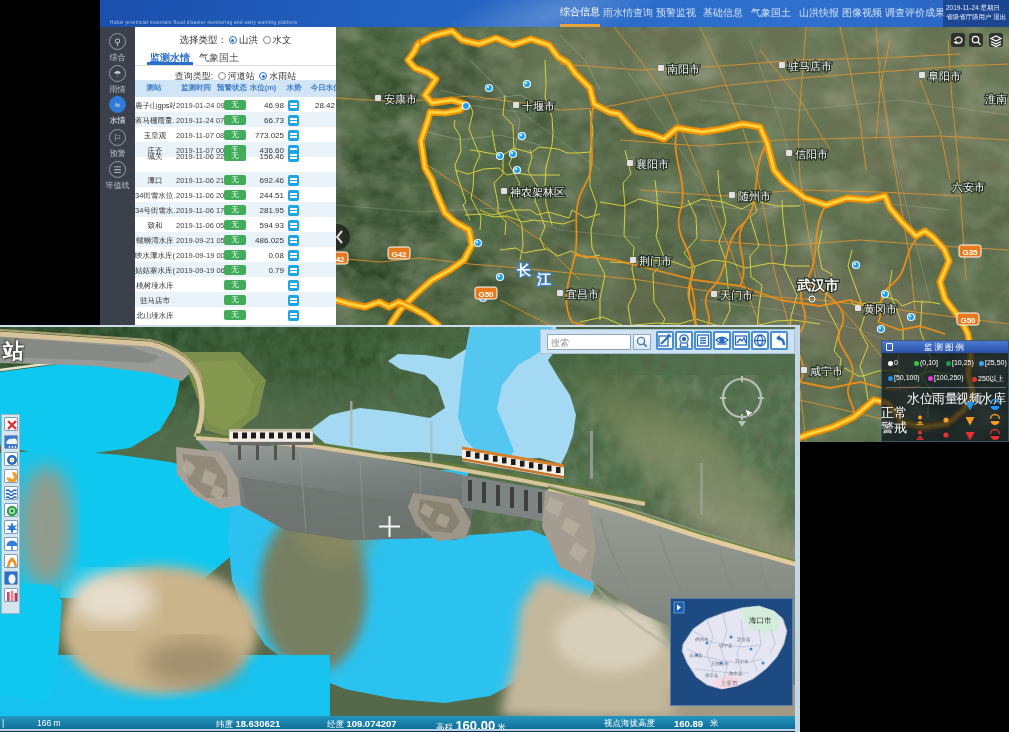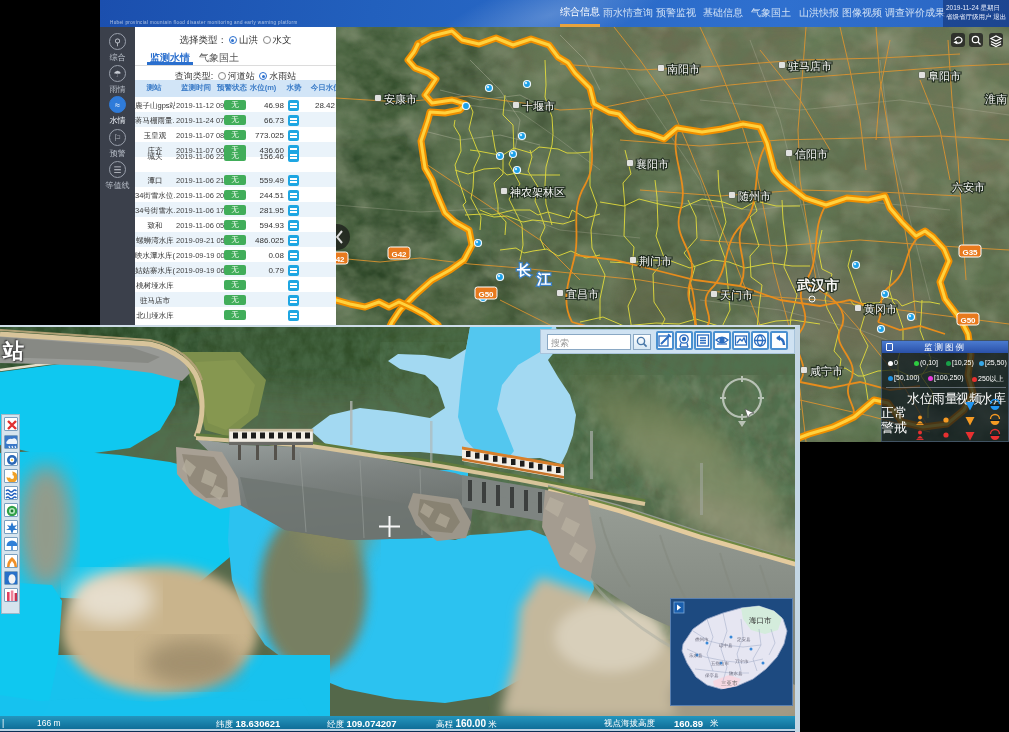--- a/index.html
+++ b/index.html
@@ -110,21 +110,21 @@
    <div class="th" style="left:19px">测站</div>
    <div class="th" style="left:61px">监测时间</div>
    <div class="th" style="left:97px">预警状态</div>
    <div class="th" style="left:128px">水位(m)</div>
    <div class="th" style="left:159px">水势</div>
    <div class="th" style="left:192px">今日水位(</div>
   </div>
   <div id="tbody">
         <div class="trow" style="top:70px">
           <div class="tname">鹿子山gps站..</div>
-          <div class="ttime">2019-11-12 09</div>
+          <div class="ttime">2019-01-24 09</div>
           <div class="pill">无</div>
           <div class="tval">46.98</div>
           <div class="wicon"></div>
           <div class="tval2">28.42</div>
         </div>
         <div class="trow alt" style="top:85px">
           <div class="tname">蒋马棚雨量..</div>
           <div class="ttime">2019-11-24 07</div>
           <div class="pill">无</div>
           <div class="tval">66.73</div>
@@ -148,21 +148,21 @@
           <div class="tname">城关</div>
           <div class="ttime">2019-11-06 22</div>
           <div class="pill">无</div>
           <div class="tval">156.46</div>
           <div class="wicon"></div>
         </div>
         <div class="trow alt" style="top:145px">
           <div class="tname">潭口</div>
           <div class="ttime">2019-11-06 21</div>
           <div class="pill">无</div>
-          <div class="tval">559.49</div>
+          <div class="tval">692.46</div>
           <div class="wicon"></div>
         </div>
         <div class="trow" style="top:160px">
           <div class="tname">34街雪水位..</div>
           <div class="ttime">2019-11-06 20</div>
           <div class="pill">无</div>
           <div class="tval">244.51</div>
           <div class="wicon"></div>
         </div>
         <div class="trow alt" style="top:175px">
@@ -841,19 +841,19 @@
           <text x="58" y="76">陵水县</text>
 </g>
 <rect x="3" y="3" width="10" height="11" fill="#1a5fae" stroke="#7aa8d8" stroke-width="0.8"></rect>
 <path d="M6,5.5 l4,3 -4,3 Z" fill="#fff"></path>
 </svg></div>
  <div id="statusbar">
   <span style="left:2px">|</span>
       <span style="left:37px">166 m</span>
   <span style="left:216px">纬度 <b style="font-size:9.5px">18.630621</b></span>
   <span style="left:327px">经度 <b style="font-size:9.5px">109.074207</b></span>
-  <span style="left:436px">高程 <b style="font-size:10px">160.00</b> 米</span>
+  <span style="left:436px">高程 <b style="font-size:13px">160.00</b> 米</span>
   <span style="left:604px">视点海拔高度</span>
       <span style="left:674px;font-size:9.5px;font-weight:bold">160.89</span>
       <span style="left:710px">米</span>
  </div>
  <div id="botframe"></div>
 </div>
 
 </body></html>

